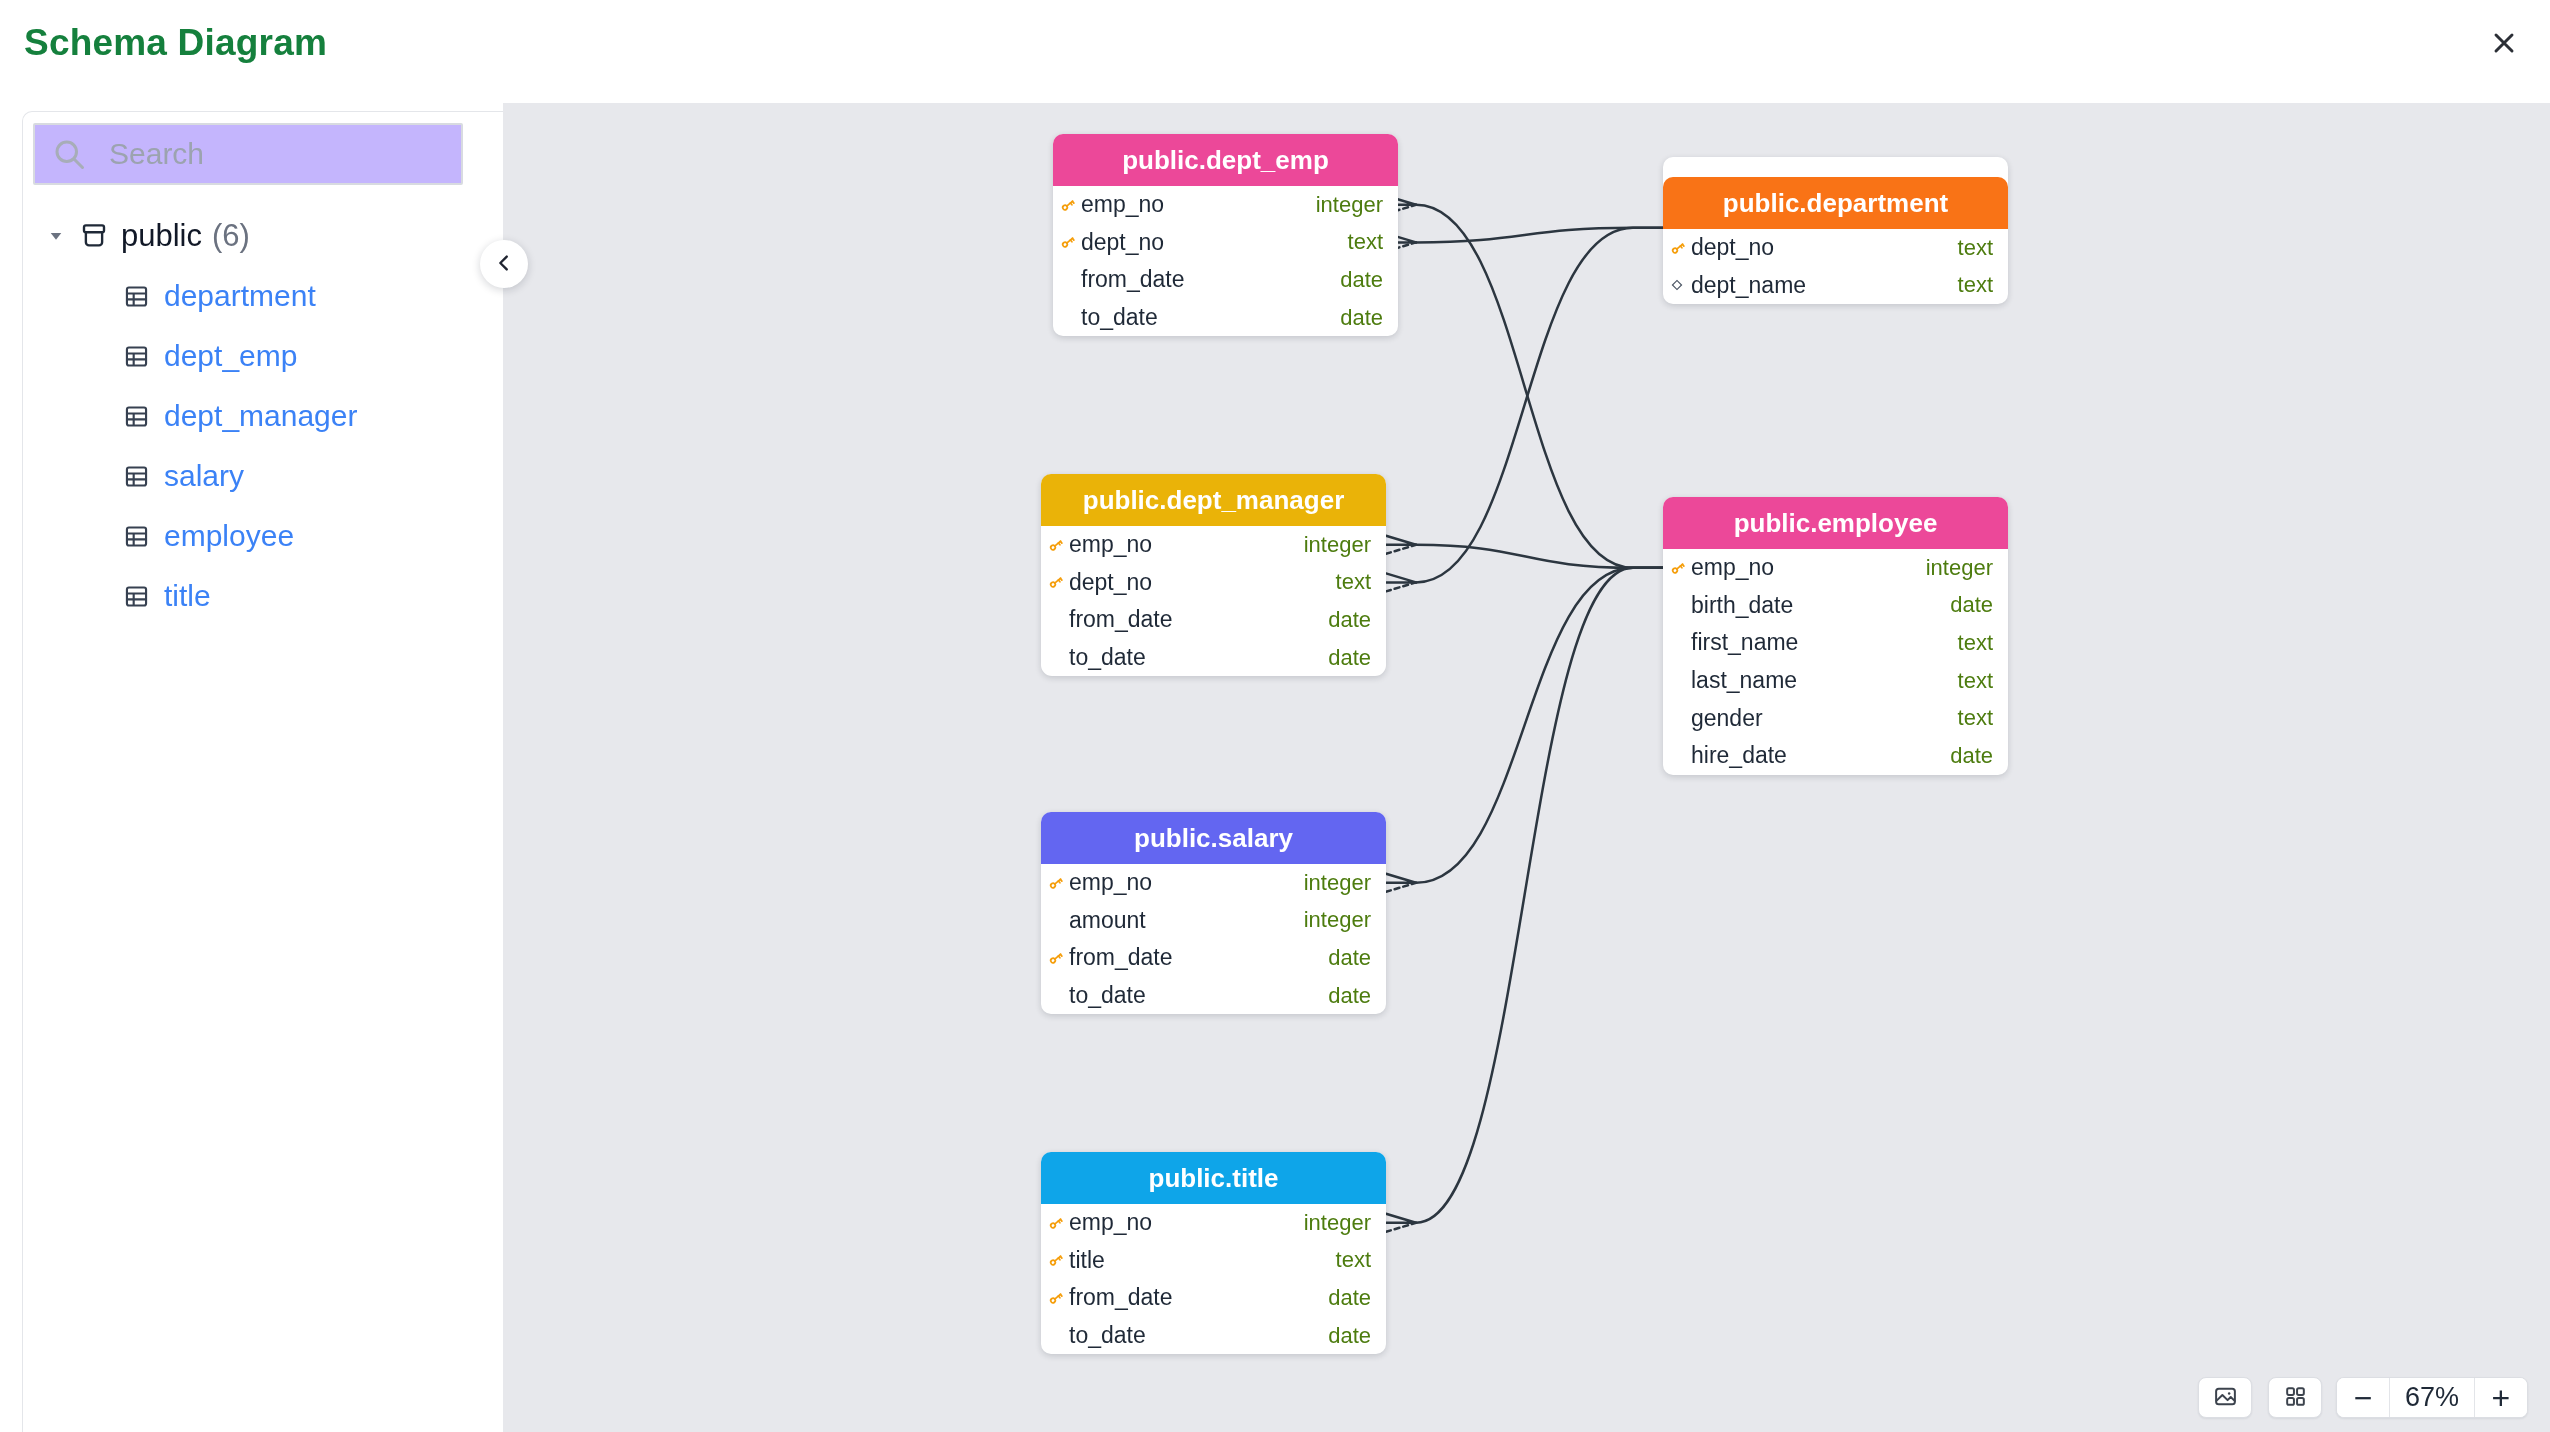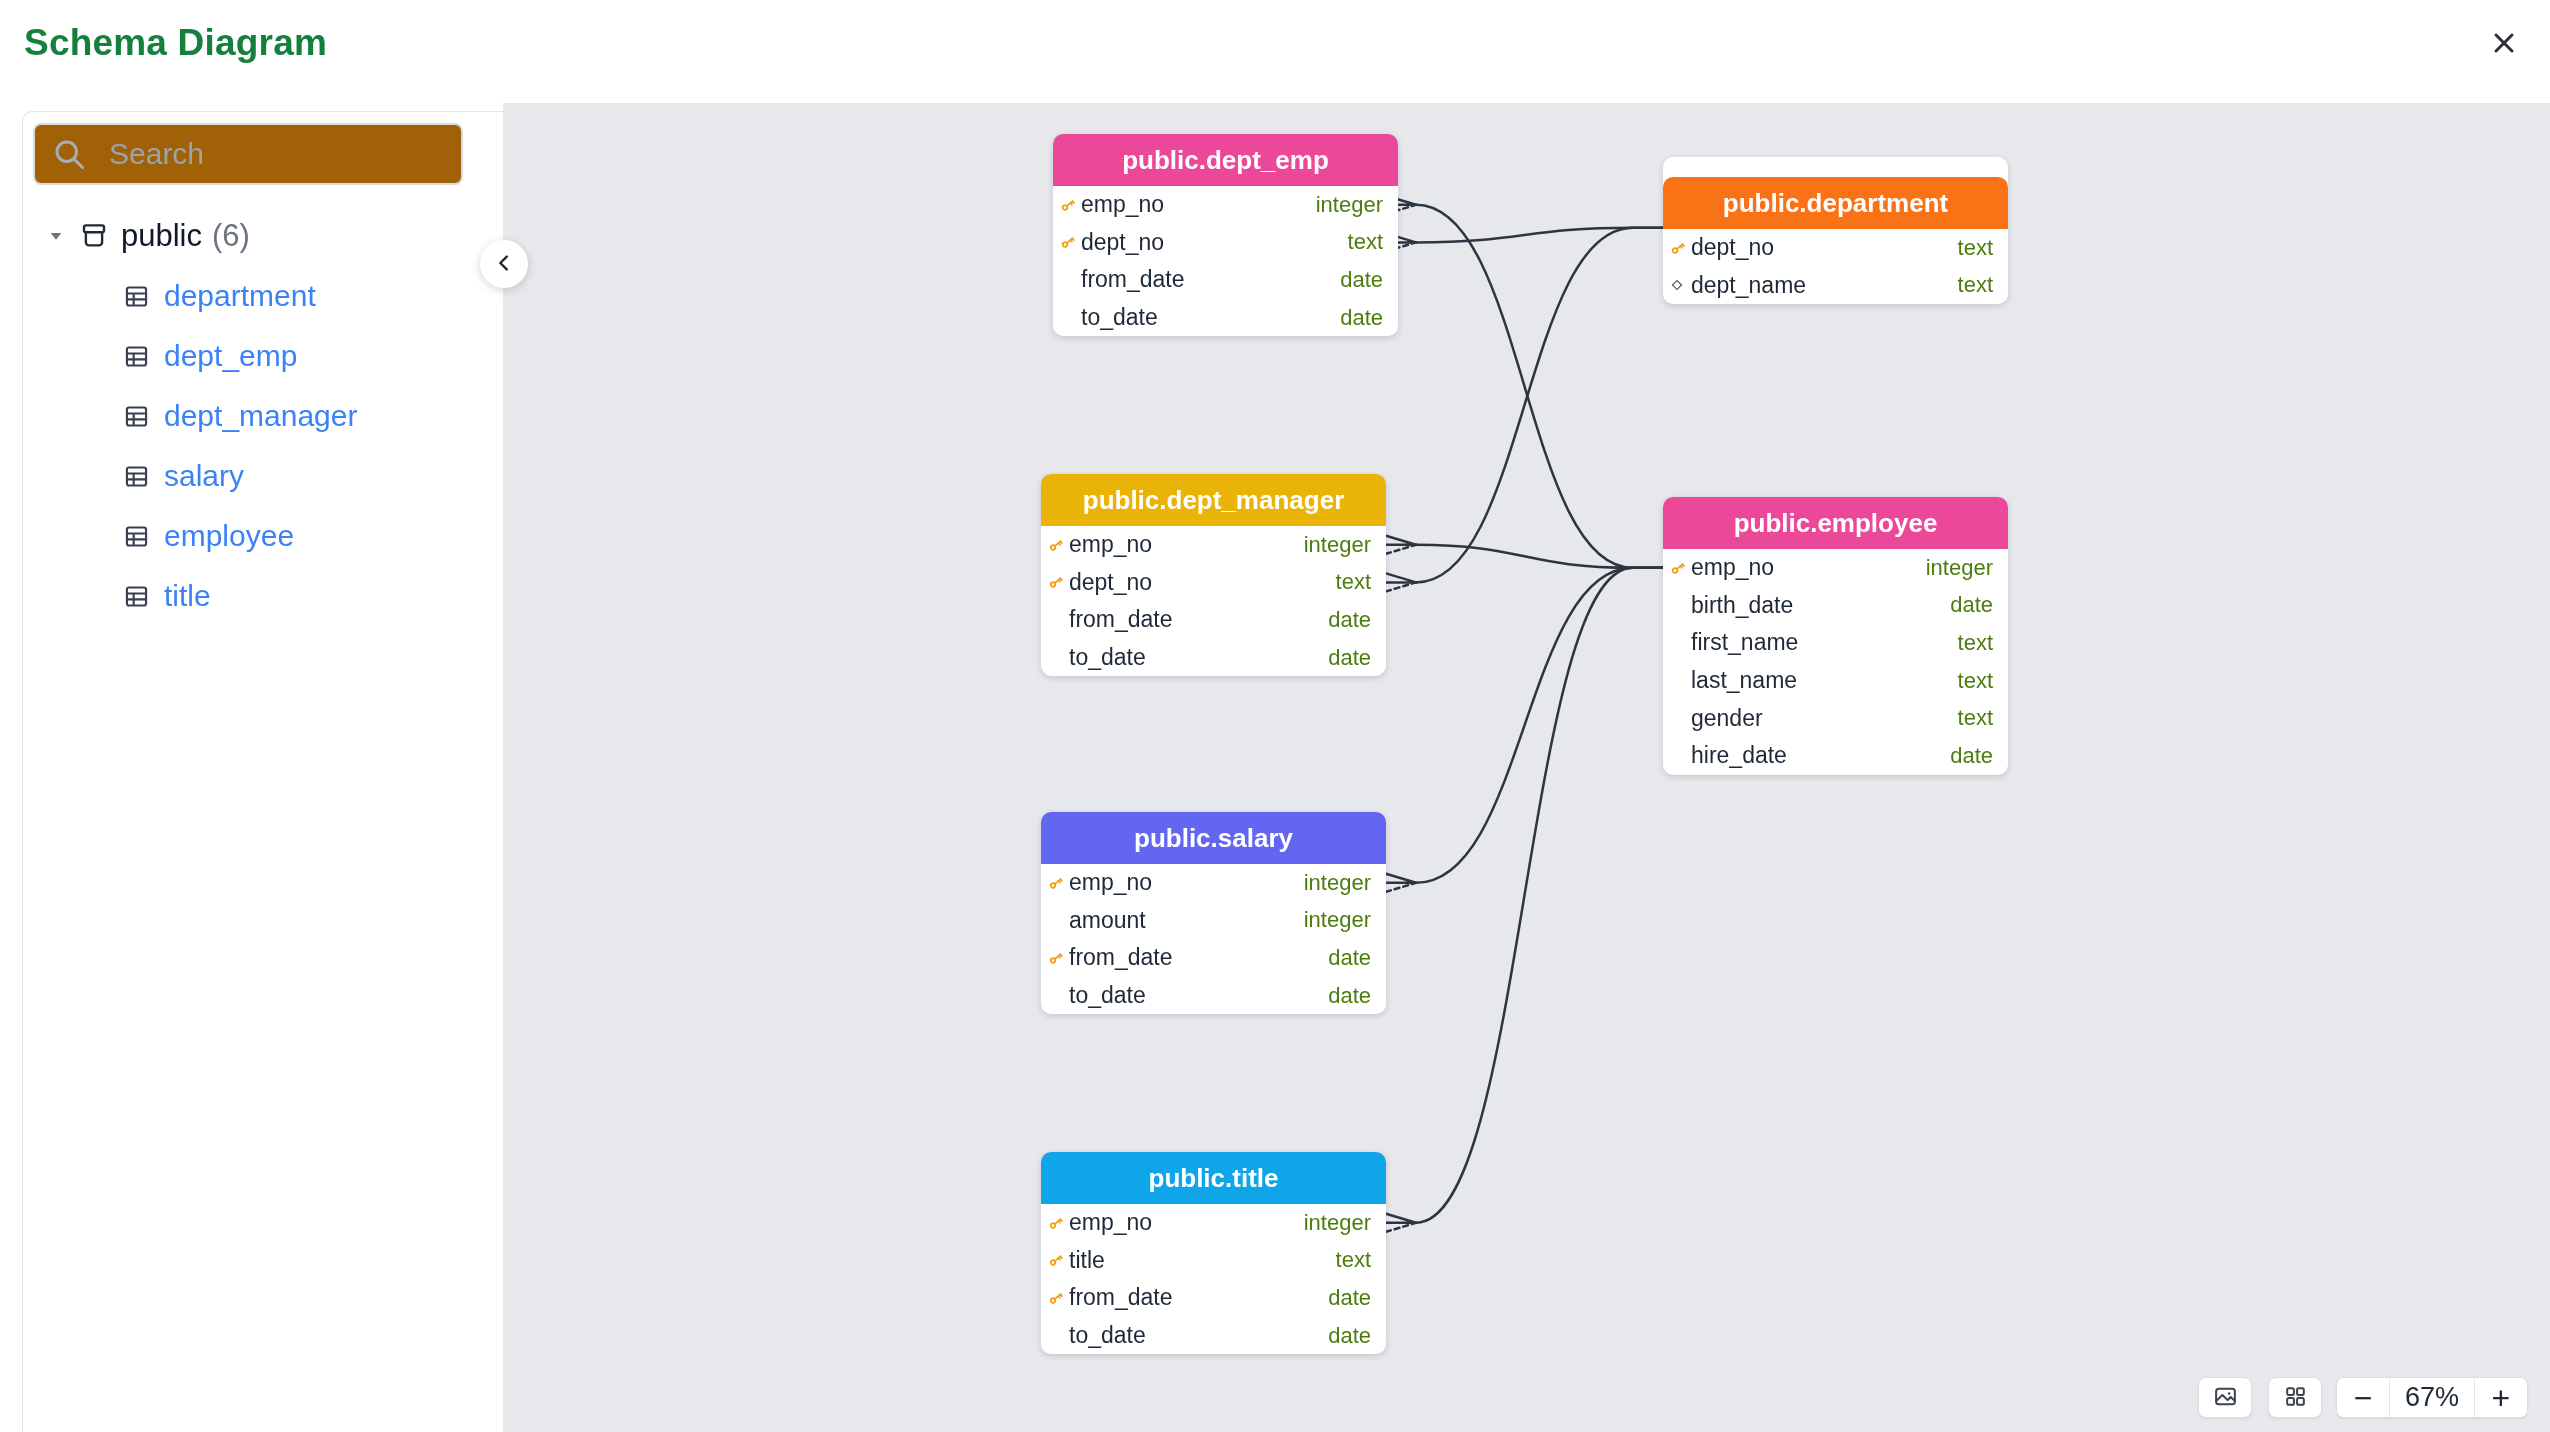--- a/index.html
+++ b/index.html
@@ -37,22 +37,22 @@
     position: absolute; left: 0; top: 103px; width: 503px; height: 1329px;
     background: #ffffff; z-index: 10;
   }
   .sidebar-panel {
     position: absolute; left: 22px; top: 8px; right: 0; bottom: 0;
     border-left: 1px solid #E4E6EA; border-top: 1px solid #E4E6EA;
     border-top-left-radius: 10px; background: #ffffff;
   }
   .search-wrap { position: absolute; left: 10px; top: 11px; width: 430px; height: 62px; }
   .search-input {
-    width: 100%; height: 100%; border: 2px solid #D8DBE0; border-radius: 8px;
-    padding-left: 74px; font-size: 30px; color: #111827; outline: none; background: #a16207;
+    width: 100%; height: 100%; border: 2px solid #D8DBE0; border-radius: 2px;
+    padding-left: 74px; font-size: 30px; color: #111827; outline: none; background: #c4b5fd;
     font-family: "Liberation Sans", sans-serif;
   }
   .search-input::placeholder { color: #9CA3AF; }
   .search-icon { position: absolute; left: 18px; top: 13px; width: 36px; height: 36px; pointer-events: none; }
 
   .tree { position: absolute; left: 0; top: 94px; right: 0; }
   .tree-row { display: flex; align-items: center; height: 60px; cursor: pointer; }
   .schema-row { padding-left: 22px; }
   .caret { width: 22px; display: flex; justify-content: center; }
   .schema-icon { margin-left: 12px; display: flex; }

